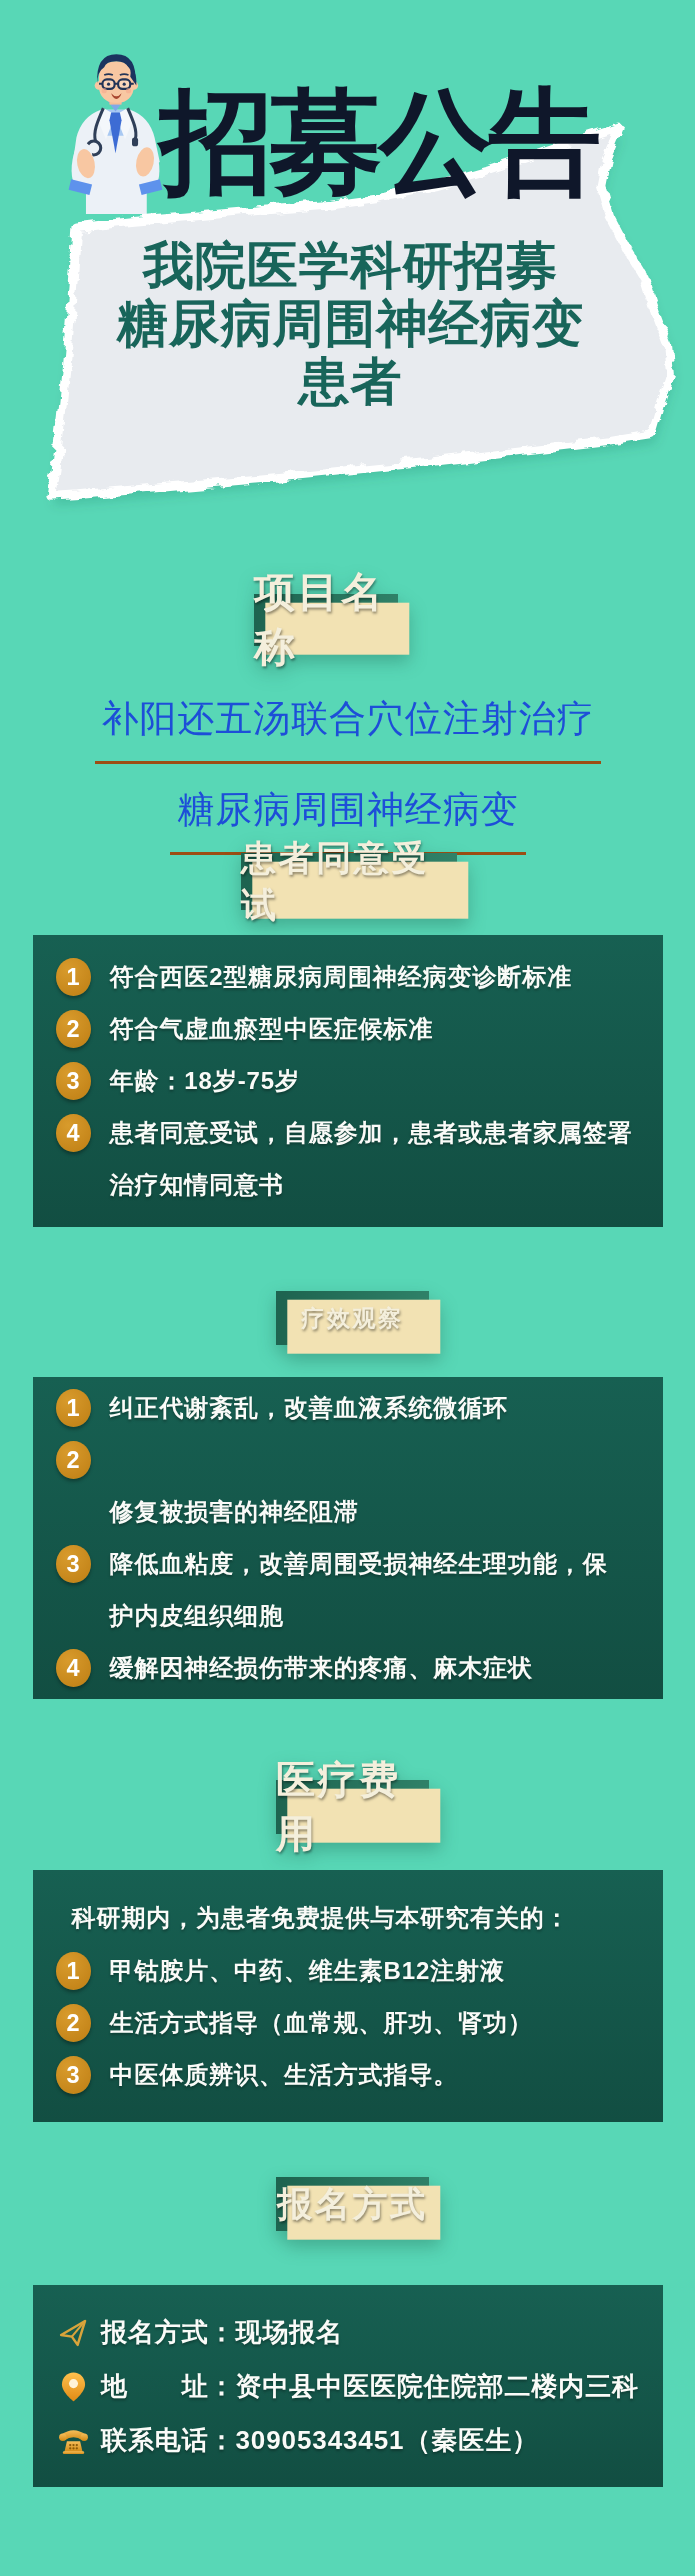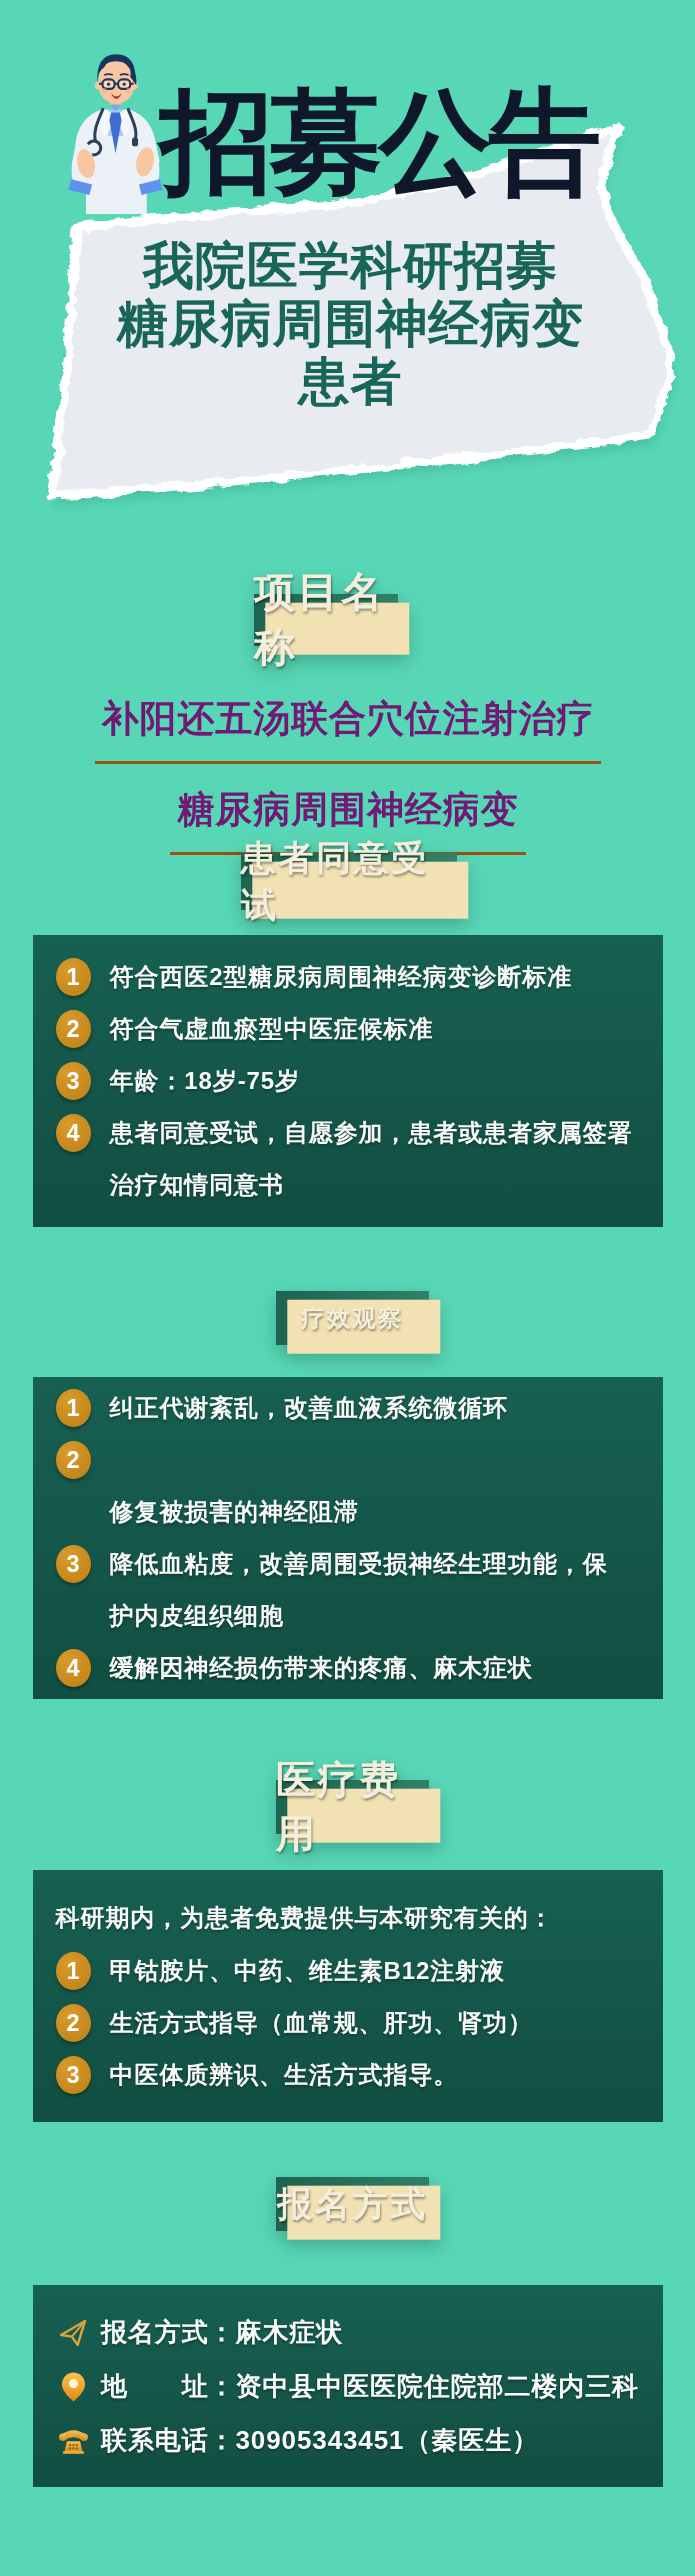--- a/index.html
+++ b/index.html
@@ -28,21 +28,21 @@
     background:#F2E2B3;z-index:-1;}
   .badge-project{left:254px;top:594px;width:144px;height:52px;font-size:41px;}
   .badge-cond{left:241px;top:853px;width:216px;height:57px;font-size:35px;}
   .badge-eff{left:276px;top:1291px;width:153px;height:54px;font-size:23px;}
   .badge-cost{left:276px;top:1780px;width:153px;height:54px;font-size:39px;}
   .badge-signup{left:276px;top:2177px;width:153px;height:54px;font-size:35px;}
 
   
   .projline{position:absolute;left:0;width:696px;text-align:center;z-index:3;}
   .projline span{display:inline-block;border-bottom:3.5px solid #9C4E13;
-    padding:0 7px 16.5px 7px;color:#701a75;font-weight:bold;font-size:37px;
+    padding:0 7px 16.5px 7px;color:#1d4ed8;font-weight:normal;font-size:37px;
     letter-spacing:0.9px;}
   .pl1{top:694px;} .pl2{top:785px;}
 
   
   .panel{position:absolute;left:33px;width:630px;z-index:3;
     background:linear-gradient(180deg,#176052 0%,#124E42 100%);
     box-sizing:border-box;padding:0 15.7px 0 22.6px;
     display:flex;flex-direction:column;justify-content:center;}
   .panel1{top:935px;height:292px;}
   .panel2{top:1377px;height:322px;}
@@ -51,21 +51,21 @@
   .prow{display:flex;align-items:center;min-height:52px;}
   .num{flex:0 0 35px;height:38px;border-radius:50%;margin-right:19px;
     background:radial-gradient(circle at 35% 30%,#D89B2C,#BE7E14);
     color:#FFFFFF;font-weight:bold;font-size:23.5px;
     display:flex;align-items:center;justify-content:center;
     box-shadow:0 2.6px 3.5px rgba(0,0,0,.3);}
   .num:empty{visibility:hidden;}
   .ptxt{color:#FAFBF8;font-weight:bold;font-size:24px;letter-spacing:0.9px;
     text-shadow:0 1.7px 2.6px rgba(0,0,0,.3);line-height:52px;white-space:nowrap;}
   .introrow{min-height:54px;}
-  .introrow .ptxt{margin-left:0;font-family:Liberation Serif, serif;}
+  .introrow .ptxt{margin-left:16px;font-family:Liberation Serif, serif;}
 
   
   .srow{display:flex;align-items:center;min-height:54px;}
   .sicon{flex:0 0 35px;height:35px;margin-right:10.4px;display:flex;
     align-items:center;justify-content:center;}
   .stxt{color:#FAFBF8;font-weight:bold;font-size:26px;letter-spacing:0.9px;
     text-shadow:0 1.7px 2.6px rgba(0,0,0,.3);white-space:nowrap;}
 </style>
 </head>
 <body>
@@ -233,21 +233,21 @@
   <span>报名方式</span>
 </div>
 <div class="panel panel4">
   <div class="srow">
     <span class="sicon">
       <svg width="33" height="33" viewBox="0 0 40 40">
         <path d="M5,23 L34,6 L25,35 L18,25 Z" fill="none" stroke="#D9A43B" stroke-width="3" stroke-linejoin="round"></path>
         <path d="M18,25 L34,6" fill="none" stroke="#D9A43B" stroke-width="2.5"></path>
       </svg>
     </span>
-    <span class="stxt">报名方式：麻木症状</span>
+    <span class="stxt">报名方式：现场报名</span>
   </div>
   <div class="srow">
     <span class="sicon">
       <svg width="33" height="35" viewBox="0 0 40 40">
         <defs>
             <linearGradient id="gp" x1="0" y1="0" x2="0" y2="1">
           <stop offset="0" stop-color="#FFC14E"></stop>
               <stop offset="1" stop-color="#E08A14"></stop>
         </linearGradient>
           </defs>

